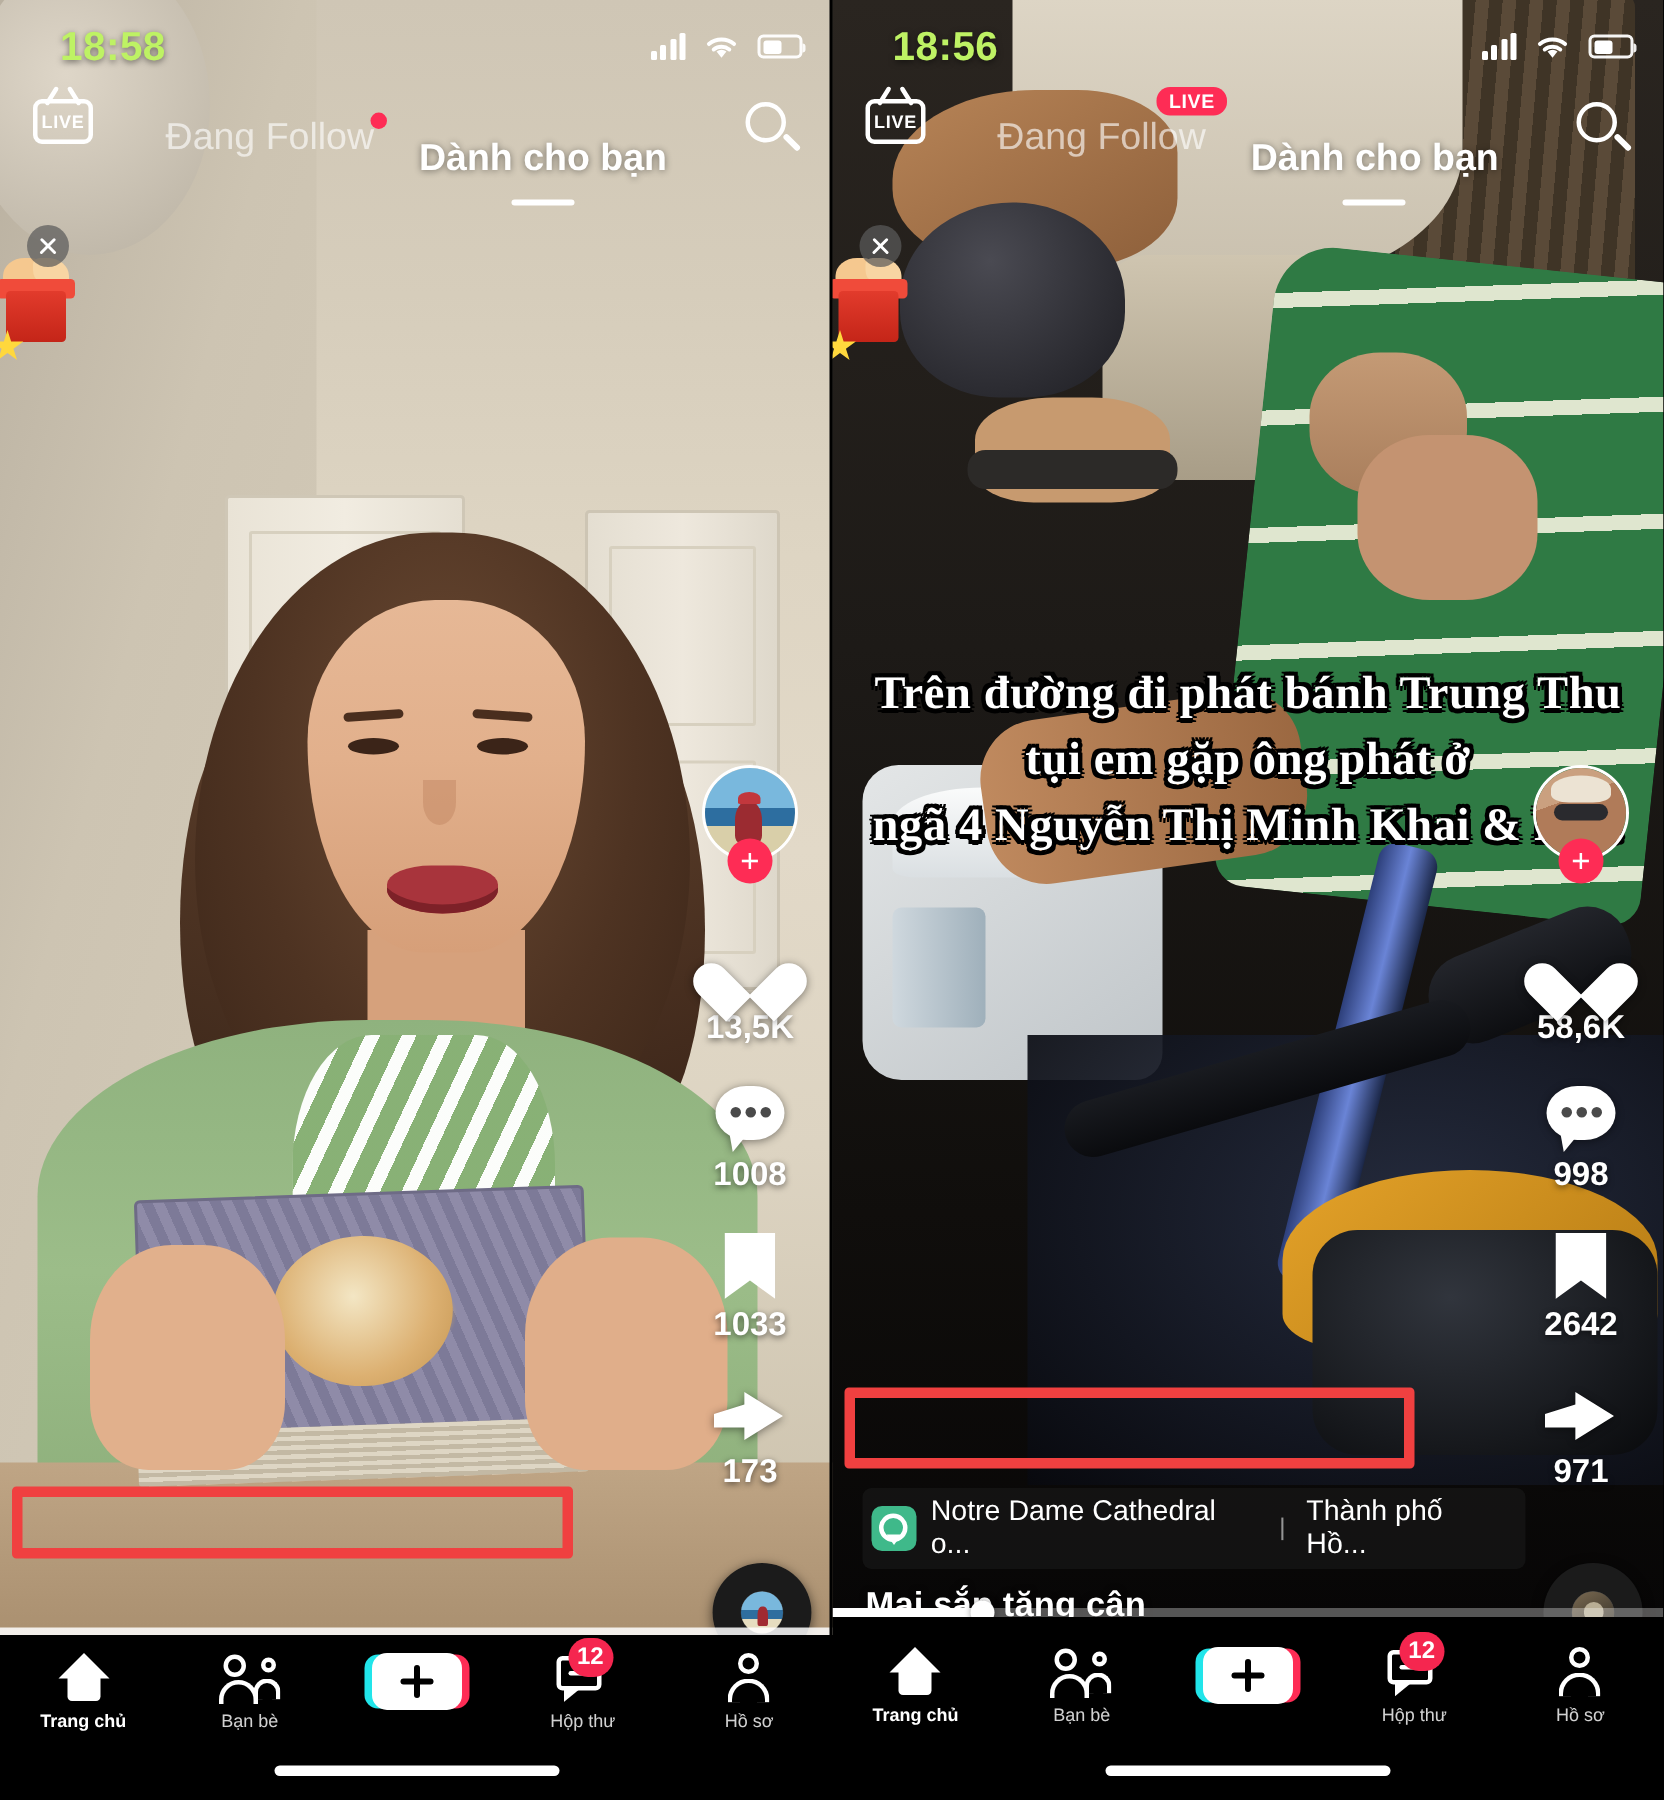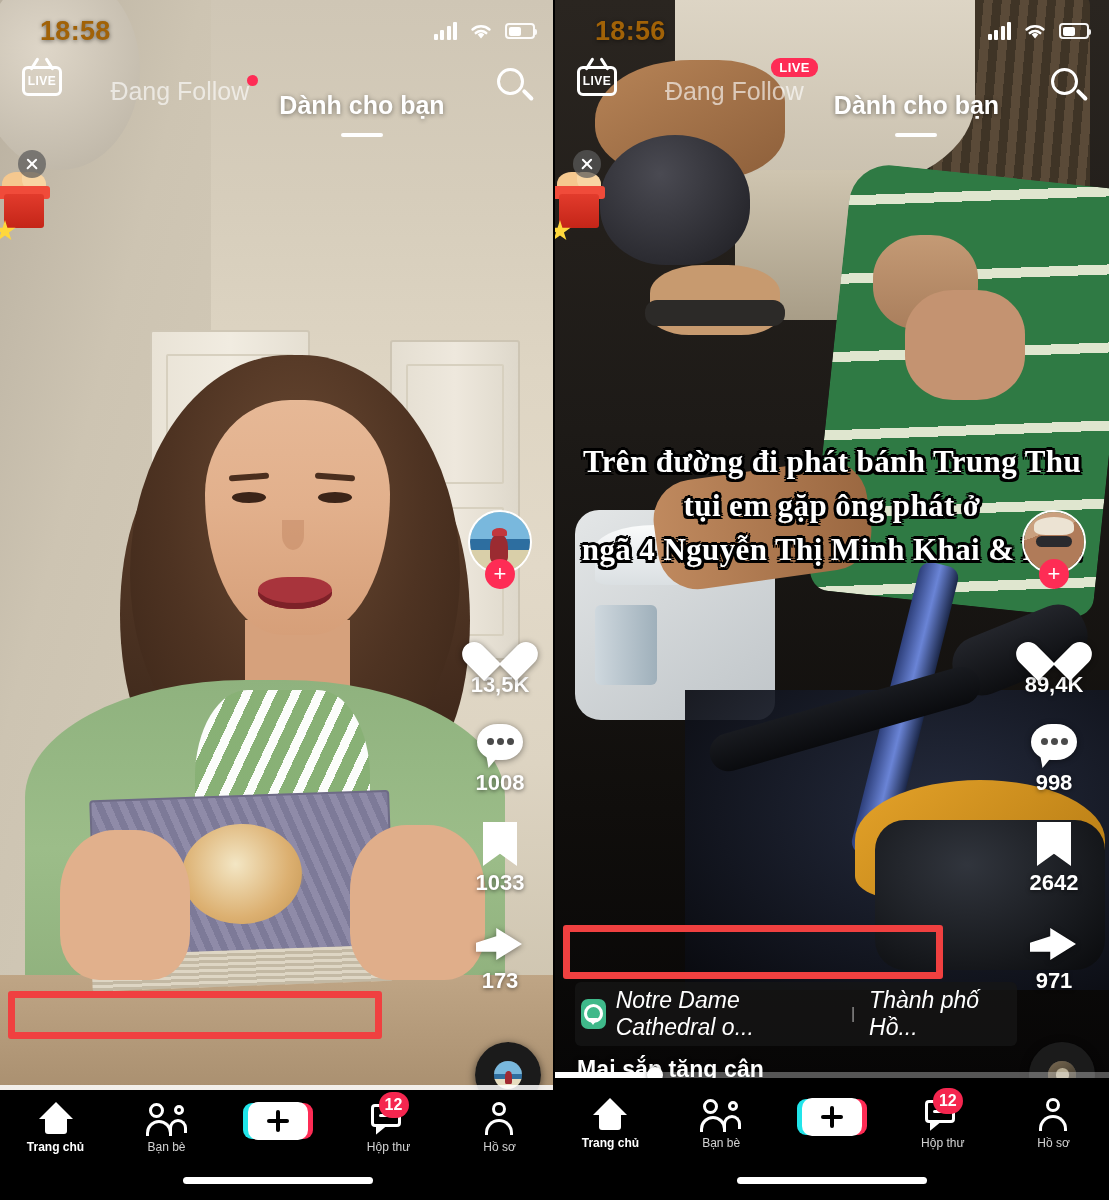--- a/index.html
+++ b/index.html
@@ -158,21 +158,21 @@
     transform:rotate(-16deg); }
   .bikeYellowR { position:absolute; left:300px; top:780px; width:250px; height:120px;
     background: linear-gradient(140deg,#e4a229,#b47a13); border-radius:50% 50% 20% 20%; }
   .bikeDarkR { position:absolute; left:320px; top:820px; width:230px; height:150px;
     background: radial-gradient(ellipse at 40% 30%, #31353d, #090a0c); border-radius:30px;}
 
   
   .statusbar {
     position:absolute; left:0; top:0; width:100%; height:62px;
     display:flex; align-items:center; justify-content:space-between;
-    padding: 0 20px 0 40px; z-index:30; color:#a16207;
+    padding: 0 20px 0 40px; z-index:30; color:#bef264;
   }
   .clock { font-size:27px; font-weight:700; letter-spacing:.3px; text-shadow:0 1px 4px rgba(0,0,0,.5);}
   .status-right { display:flex; align-items:center; gap:11px; }
   .bars { display:flex; align-items:flex-end; gap:2.5px; height:18px;}
   .bars i { display:block; width:4px; background:#fff; border-radius:1px; }
   .bars i:nth-child(1){height:6px;} .bars i:nth-child(2){height:10px;}
   .bars i:nth-child(3){height:14px;} .bars i:nth-child(4){height:18px;}
   .batt { width:30px; height:16px; border:2px solid rgba(255,255,255,.95); border-radius:4px; position:relative;}
   .batt::after{content:""; position:absolute; right:-4px; top:4px; width:2px; height:6px;
     background:rgba(255,255,255,.9); border-radius:0 2px 2px 0;}
@@ -303,21 +303,21 @@
   
   .loc-chip { display:inline-flex; align-items:center; gap:10px;
     background:rgba(22,22,22,.78); border-radius:6px; padding:5px 12px 5px 6px;
     margin: 0 0 4px 6px; }
   .loc-pin { width:30px; height:30px; border-radius:7px; background:#3fb98a;
     display:flex; align-items:center; justify-content:center; position:relative; }
   .loc-pin::before { content:""; position:absolute; width:13px; height:13px; border-radius:50%;
     border:3.5px solid #fff; top:5px; }
   .loc-pin::after { content:""; position:absolute; bottom:4px; width:0; height:0;
     border-left:5px solid transparent; border-right:5px solid transparent; border-top:7px solid #fff;}
-  .loc-text { font-size:23px; color:#fff;font-style:italic; }
+  .loc-text { font-size:19px; color:#fff; }
   .loc-sep { color:rgba(255,255,255,.55); margin:0 4px; }
 
   
   .hl-box { position:absolute; border:7px solid #f04040; border-radius:3px;
     z-index:40; pointer-events:none; }
 
   
   .progbar { position:absolute; left:0; bottom:0; width:100%; height:6px;
     background:rgba(255,255,255,.32); z-index:29; }
   .progbar .done { position:absolute; left:0; top:0; height:100%; background:#fff; }
@@ -651,21 +651,21 @@
 
     <div class="rail">
       <div class="avatar-wrap">
         <div class="avatar">
             <div class="avB"></div>
           </div>
         <div class="plus-badge">+</div>
       </div>
       <div class="rail-item">
         <div class="ico-heart"></div>
-        <div class="rail-count">89,4K</div>
+        <div class="rail-count">58,6K</div>
       </div>
       <div class="rail-item">
         <div class="ico-comment">
           <div class="bub"></div>
             <div class="tail"></div>
           <div class="d d1"></div>
             <div class="d d2"></div>
             <div class="d d3"></div>
         </div>
         <div class="rail-count">998</div>

